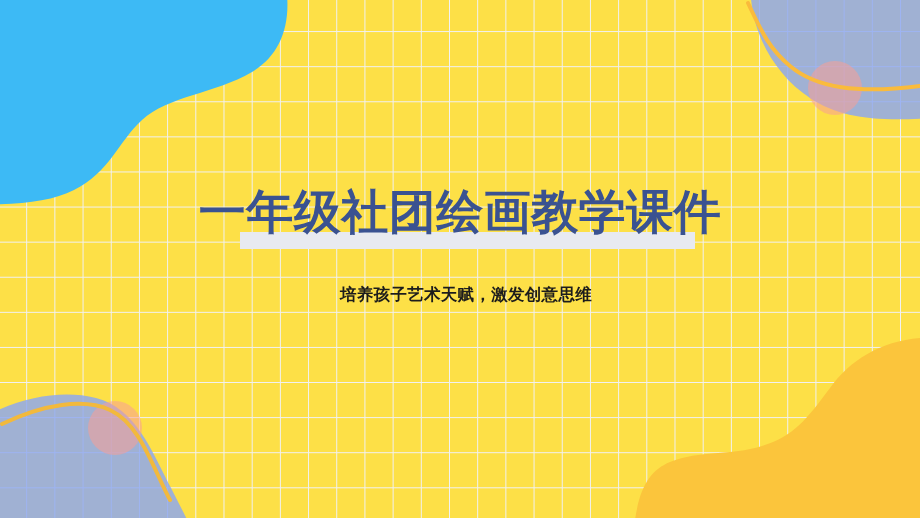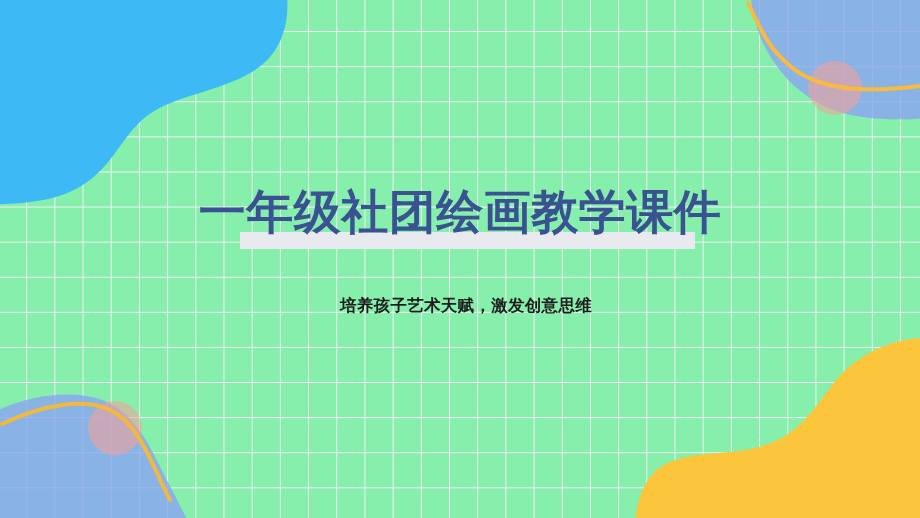--- a/index.html
+++ b/index.html
@@ -10,21 +10,21 @@
   }
   body {
     font-family: "Liberation Sans", "DejaVu Sans", sans-serif;
   }
 
   .slide {
     position: relative;
     width: 920px;
     height: 518px;
     overflow: hidden;
-    background: #86efac;
+    background: #fde047;
   }
 
   
   .grid-bg {
     position: absolute;
     inset: 0;
     background-image:
       linear-gradient(to right, #f1f1f4 1px, transparent 1px),
       linear-gradient(to bottom, #f1f1f4 1px, transparent 1px);
     background-size: 28.2px 35.1px;
@@ -88,21 +88,21 @@
 
   .subtitle-wrap {
     position: absolute;
     left: 0;
     top: 281px;
     width: 920px;
     text-align: center;
   }
 
   .subtitle {
-    margin: 11px;
+    margin: 0;
     font-size: 16.5px;
     line-height: 26px;
     font-weight: 700;
     letter-spacing: 0.3px;
     color: #1c1c1c;
     white-space: nowrap;
     padding-left: 12px;
   }
 </style>
 </head>

